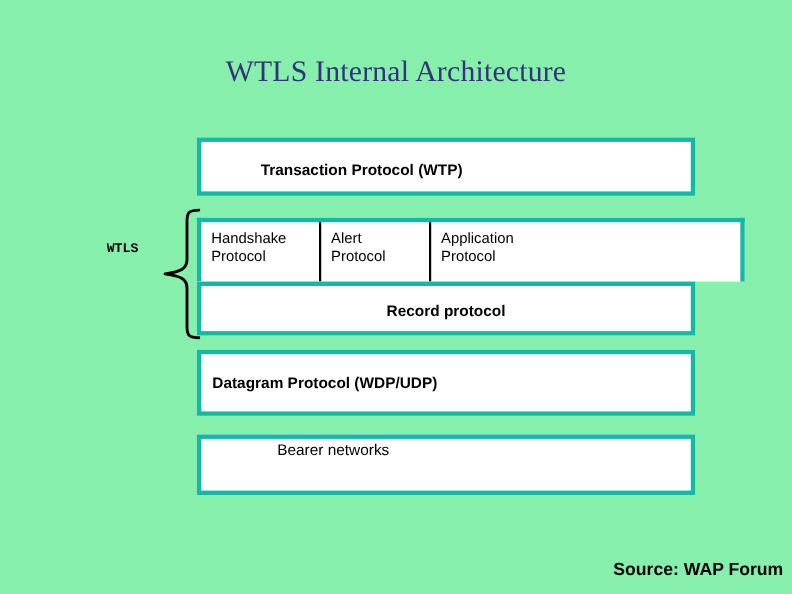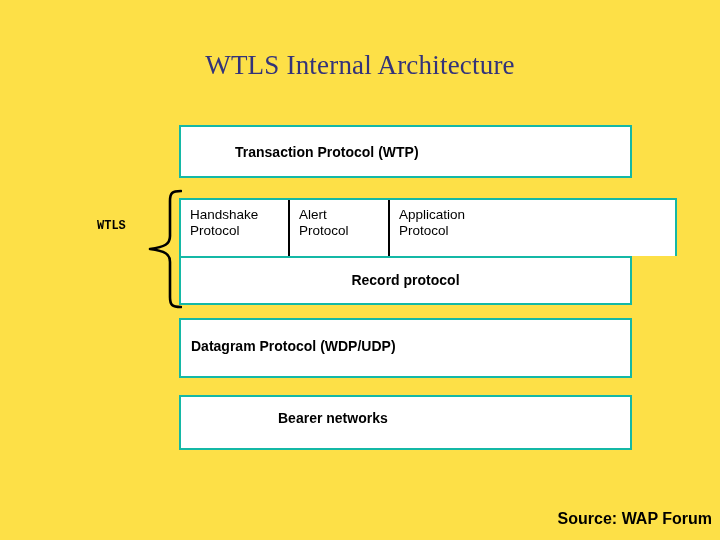--- a/index.html
+++ b/index.html
@@ -14,21 +14,21 @@
     overflow: hidden;
     font-family: "Liberation Sans", sans-serif;
     -webkit-font-smoothing: none;
   }
 
   #slide {
     position: absolute;
     left: 0; top: 0;
     width: 720px;
     height: 540px;
-    background: #fde047;
+    background: #86efac;
   }
 
   
   .slide-title {
     position: absolute;
     left: 0;
     top: 48px;
     width: 720px;
     text-align: center;
     font-family: "Liberation Serif", "DejaVu Serif", serif;
@@ -44,21 +44,21 @@
     position: absolute;
     left: 0;
     top: 0;
     width: 720px;
     height: 540px;
   }
 
   .box {
     position: absolute;
     box-sizing: border-box;
-    border: 2px solid #14b8a6;
+    border: 4px solid #14b8a6;
     background: #ffffff;
     color: #000000;
     font-family: "Liberation Sans", sans-serif;
     font-size: 14px;
     line-height: 17px;
   }
 
   
   .box-wtp {
     left: 179px;
@@ -139,24 +139,23 @@
   
   .box-bearer {
     left: 179px;
     top: 395px;
     width: 453px;
     height: 55px;
   }
   .box-bearer .lbl {
     position: absolute;
     left: 69px;
-    top: 13px;
-    font-weight: bold;
-    white-space: nowrap;
-    margin-left: 28px;
+    top: 2px;
+    font-weight: normal;
+    white-space: nowrap;
   }
 
   
   .brace {
     position: absolute;
     left: 148px;
     top: 188px;
     width: 34px;
     height: 122px;
   }

